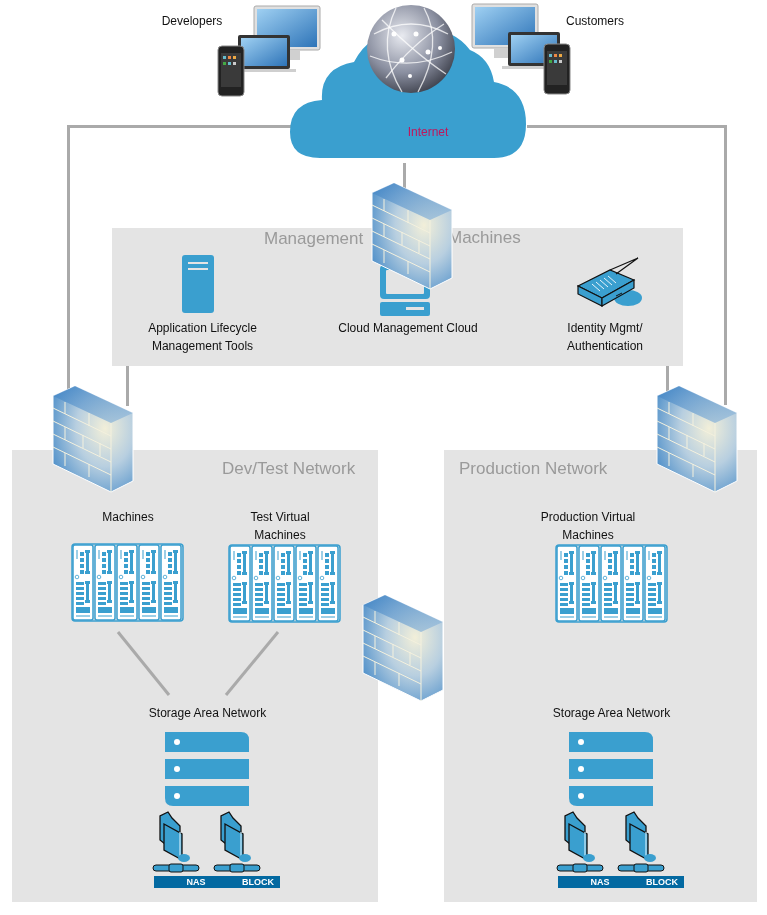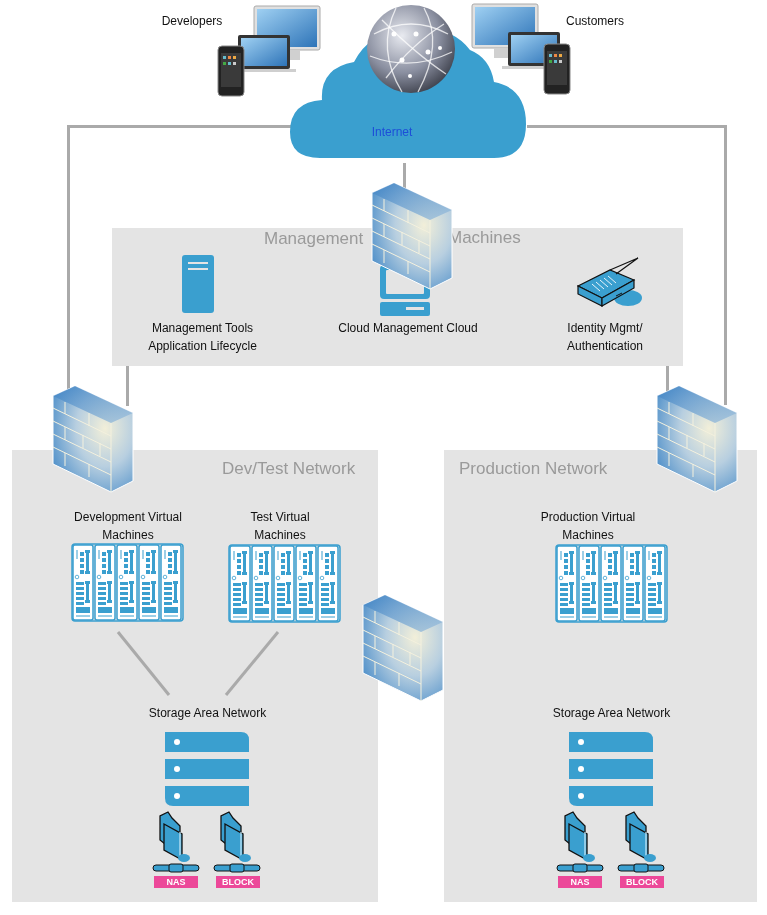--- a/index.html
+++ b/index.html
@@ -4,22 +4,22 @@
   <style>
     html, body { margin:0; padding:0; background:#ffffff; }
     body { width:767px; height:915px; position:relative; overflow:hidden;
            font-family:"Liberation Sans", sans-serif; }
     .panel { position:absolute; background:#e4e4e4; }
     .panel-title { position:absolute; color:#9a9a9a; font-size:17px; white-space:nowrap; }
     .lbl { position:absolute; color:#111; font-size:12px; line-height:18px; text-align:center; white-space:nowrap; }
     .lbl span { display:block; }
     .line { position:absolute; background:#aaaaaa; }
     svg { position:absolute; overflow:visible; }
-    .tag { position:absolute; background:#ec4899; color:#fff; font-size:9px; font-weight:bold;
-           text-align:center; line-height:12px; height:12px; }
+    .tag { position:absolute; background:#0369a1; color:#fff; font-size:9px; font-weight:bold;
+           text-align:center; line-height:12px; height:12px;padding-left:20px; }
   </style>
 </head>
 <body>
 
 <svg width="0" height="0" style="position:absolute">
   <defs>
     <radialGradient id="fwGrad" cx="0.65" cy="0.4" r="0.8">
       <stop offset="0" stop-color="#f2efd9"></stop>
       <stop offset="0.45" stop-color="#b8cfe0"></stop>
       <stop offset="1" stop-color="#3f86c6"></stop>
@@ -101,22 +101,22 @@
 <div class="panel" style="left:112px;top:228px;width:571px;height:138px;"></div>
 <div class="panel-title" style="left:256px;top:229px;margin-left:8px;">Management</div>
 <div class="panel-title" style="left:448px;top:228px;">Machines</div>
 
 <svg style="left:182px;top:255px;" width="32" height="58">
   <rect x="0" y="0" width="32" height="58" rx="3" fill="#3a9fcf"></rect>
   <rect x="6" y="7" width="20" height="2" fill="#e4e4e4"></rect>
   <rect x="6" y="13" width="20" height="2" fill="#e4e4e4"></rect>
 </svg>
 <div class="lbl" style="left:120px;top:319px;width:165px;">
+  <span>Application Lifecycle</span>
   <span>Management Tools</span>
-  <span>Application Lifecycle</span>
 </div>
 
 <svg style="left:380px;top:265px;" width="50" height="52">
   <rect x="0" y="0" width="50" height="34" rx="4" fill="#3a9fcf"></rect>
   <rect x="6" y="5" width="38" height="24" rx="1" fill="#e4e4e4"></rect>
   <rect x="0" y="37" width="50" height="14" rx="2" fill="#3a9fcf"></rect>
   <rect x="26" y="42" width="18" height="3" fill="#e4e4e4"></rect>
 </svg>
 <div class="lbl" style="left:318px;top:319px;width:180px;">
   <span>Cloud Management Cloud</span>
@@ -139,21 +139,20 @@
 </svg>
 <div class="lbl" style="left:540px;top:319px;width:130px;">
   <span>Identity Mgmt/</span>
   <span>Authentication</span>
 </div>
 
 <div class="panel" style="left:12px;top:450px;width:366px;height:452px;"></div>
 <div class="panel-title" style="left:222px;top:459px;">Dev/Test Network</div>
 
 <div class="lbl" style="left:48px;top:508px;width:160px;">
-  <span>Development Virtual</span>
   <span>Machines</span>
 </div>
 <svg style="left:72px;top:544px;" width="112" height="78">
   <rect x="0" y="0" width="111" height="77" rx="3" fill="none" stroke="#3a9fcf" stroke-width="1.5"></rect>
   <use href="#blade" x="1" y="1"></use>
     <use href="#blade" x="23" y="1"></use>
     <use href="#blade" x="45" y="1"></use>
     <use href="#blade" x="67" y="1"></use>
     <use href="#blade" x="89" y="1"></use>
 </svg>
@@ -269,21 +268,21 @@
   </g>
   <g fill="#ffffff">
     <circle cx="28" cy="30" r="2.5"></circle>
       <circle cx="50" cy="30" r="2.5"></circle>
       <circle cx="62" cy="48" r="2.5"></circle>
     <circle cx="36" cy="56" r="2.5"></circle>
       <circle cx="74" cy="44" r="2"></circle>
       <circle cx="44" cy="72" r="2"></circle>
   </g>
 </svg>
-<div class="lbl" style="left:352px;top:123px;width:80px;color:#1d4ed8;">Internet</div>
+<div class="lbl" style="left:388px;top:123px;width:80px;color:#be185d;">Internet</div>
 
 <div class="lbl" style="left:150px;top:12px;width:84px;">Developers</div>
 <svg style="left:218px;top:6px;" width="110" height="92">
   <rect x="36" y="0" width="66" height="44" rx="2" fill="#e0e0e0" stroke="#aaa"></rect>
   <rect x="39" y="3" width="60" height="38" fill="url(#screenGrad)"></rect>
   <rect x="62" y="44" width="20" height="10" fill="#d0d0d0"></rect>
   <rect x="20" y="29" width="52" height="34" rx="2" fill="#333"></rect>
   <rect x="23" y="32" width="46" height="28" fill="url(#screenGrad)"></rect>
   <rect x="14" y="63" width="64" height="3" fill="#cfcfcf"></rect>
   <rect x="0" y="40" width="26" height="50" rx="4" fill="#222" stroke="#888"></rect>

